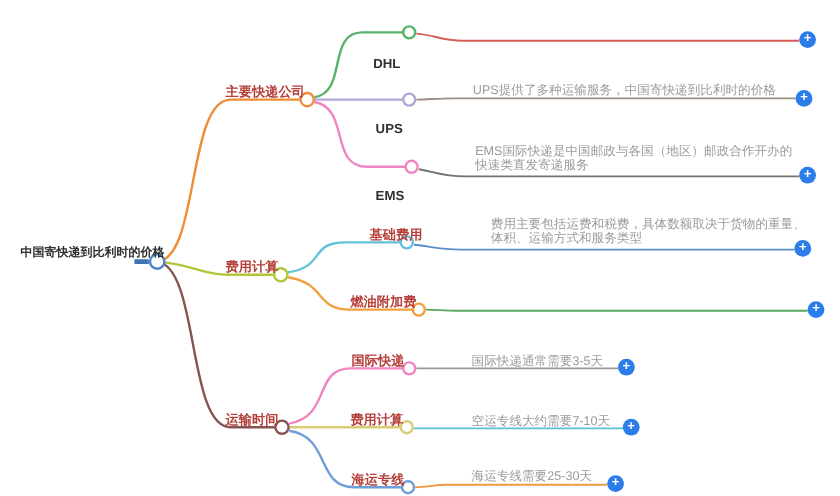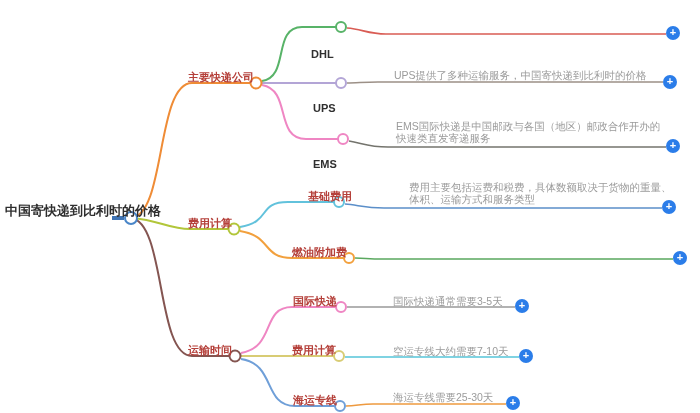--- a/index.html
+++ b/index.html
@@ -7,22 +7,22 @@
     position:relative;width:700px;height:413px;background:#ffffff;overflow:hidden;
     font-family:"Liberation Sans","DejaVu Sans",sans-serif;
   }
   .edges{position:absolute;left:0;top:0;}
   .lbl{
     position:absolute;font-weight:bold;font-size:11px;line-height:12px;
     color:#b5403a;white-space:nowrap;letter-spacing:0px;
   }
   .lbl-dark{color:#2f2f2f;font-size:11px;margin-top:33px;}
   .root-lbl{
-    position:absolute;font-weight:bold;font-size:13px;line-height:13px;
-    color:#2f2f2f;white-space:nowrap;text-align:right;
+    position:absolute;font-weight:bold;font-size:10px;line-height:13px;
+    color:#2f2f2f;white-space:nowrap;text-align:right;margin-left:12px;
   }
   .desc{
     position:absolute;font-size:10.5px;line-height:11.5px;color:#9b9b9b;
     letter-spacing:0px;
   }
   .nowrap{white-space:nowrap;}
   .plus{
     position:absolute;width:14px;height:14px;border-radius:50%;
     background:#2b7de9;color:#ffffff;font-size:11px;font-weight:bold;
     line-height:13px;text-align:center;cursor:pointer;user-select:none;

